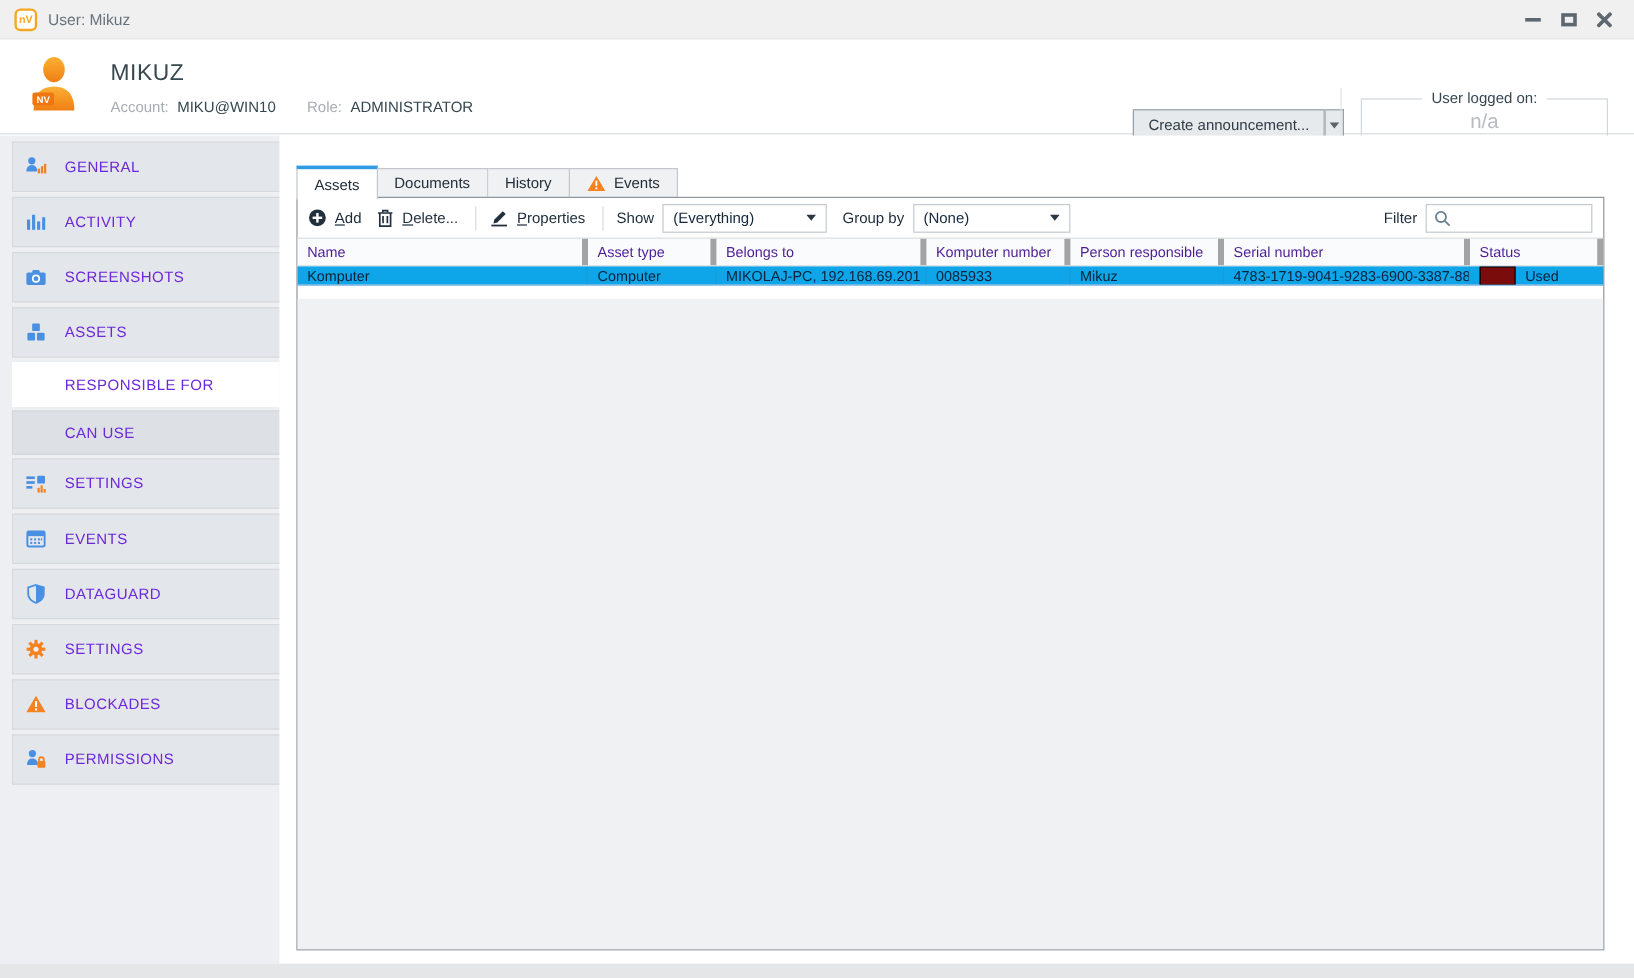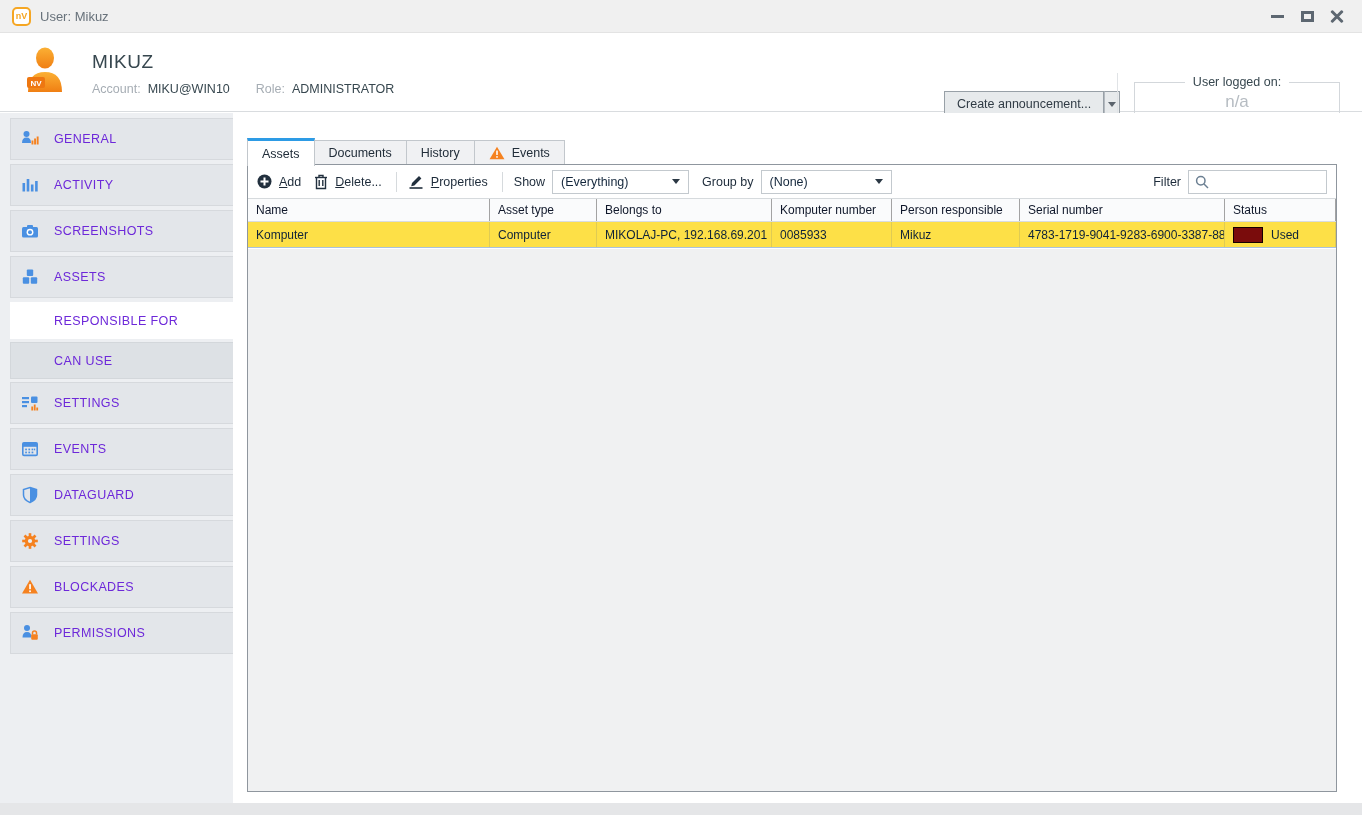--- a/index.html
+++ b/index.html
@@ -91,23 +91,23 @@
   .dropdown .caret-down { margin-left:auto; border-top-color:#2b3844; }
   .dropdown.narrow { width:131px; }
   .filter-group { margin-left:auto; display:flex; align-items:center; }
   .search-box { width:139px; height:24px; border:1px solid #c3c9ce; background:#fff;
     display:flex; align-items:center; padding:0 6px; }
   .search-box input { border:none; outline:none; flex:1; min-width:0; font-size:12.5px;
     font-family:"Liberation Sans", sans-serif; color:#14273c; margin-left:5px; }
 
   .grid-cols { display:grid; grid-template-columns:242px 107px 175px 120px 128px 205px 1fr; }
   .table-header { height:23px; background:#fafbfc; border-bottom:1px solid #d8dce0; }
-  .th { font-size:12px; color:#0f172a; display:flex; align-items:center; padding:0 8px;
-    border-right:1px solid #a3a3a3; overflow:hidden; white-space:nowrap; }
-  .data-row { height:26px; background:#fde047; border-bottom:1px solid #a9c2de; }
+  .th { font-size:12px; color:#4c1d95; display:flex; align-items:center; padding:0 8px;
+    border-right:5px solid #a3a3a3; overflow:hidden; white-space:nowrap; }
+  .data-row { height:16px; background:#0ea5e9; border-bottom:1px solid #a9c2de; }
   .td { font-size:12px; color:#0e2239; display:flex; align-items:center; padding:0 8px;
     border-right:1px solid rgba(90,110,140,0.18); overflow:hidden; white-space:nowrap; }
   .status-swatch { width:30px; height:16px; border:1px solid #150000; margin-right:8px; flex:none; }
   .table-empty { position:absolute; left:0; right:0; top:84px; bottom:0; background:#f0f1f2; }
 
   svg { display:block; }
 </style>
 </head>
 <body>
 

